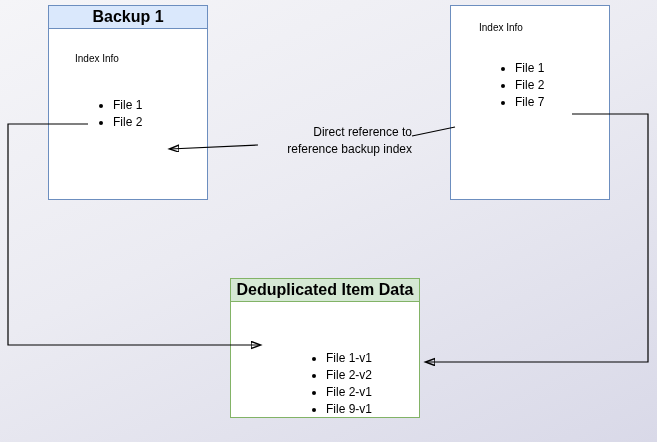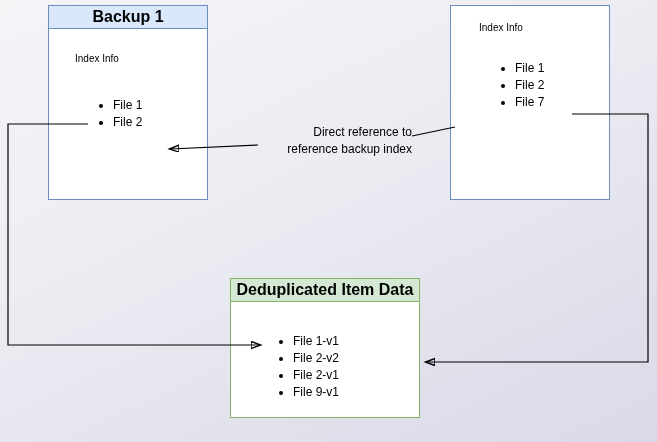--- a/index.html
+++ b/index.html
@@ -30,21 +30,21 @@
   .index-label { font-size:10px; }
   ul.file-list { list-style:disc; font-size:12px; }
   ul.file-list li { margin:3px 0; }
   #backup1 { left:48px;  top:5px;   width:160px; height:195px; }
   #backup2 { left:450px; top:5px;   width:160px; height:195px; }
   #dedup   { left:230px; top:278px; width:190px; height:140px; }
   #backup1 .index-label { margin:24px 0 0 26px; }
   #backup1 ul.file-list { margin-top:34px; padding-left:64px; }
   #backup2 .index-label { margin:16px 0 0 28px; }
   #backup2 ul.file-list { margin-top:28px; padding-left:64px; }
-  #dedup   ul.file-list { margin-top:32px; padding-left:62px; }
+  #dedup   ul.file-list { margin-top:49px; padding-left:95px; }
   .arrow-label {
     position:absolute;
     left:250px; top:124px; width:162px;
     text-align:right;
     font-size:12px; line-height:17px;
   }
   svg.arrows {
     position:absolute; left:0; top:0;
     width:657px; height:442px;
     pointer-events:none;

